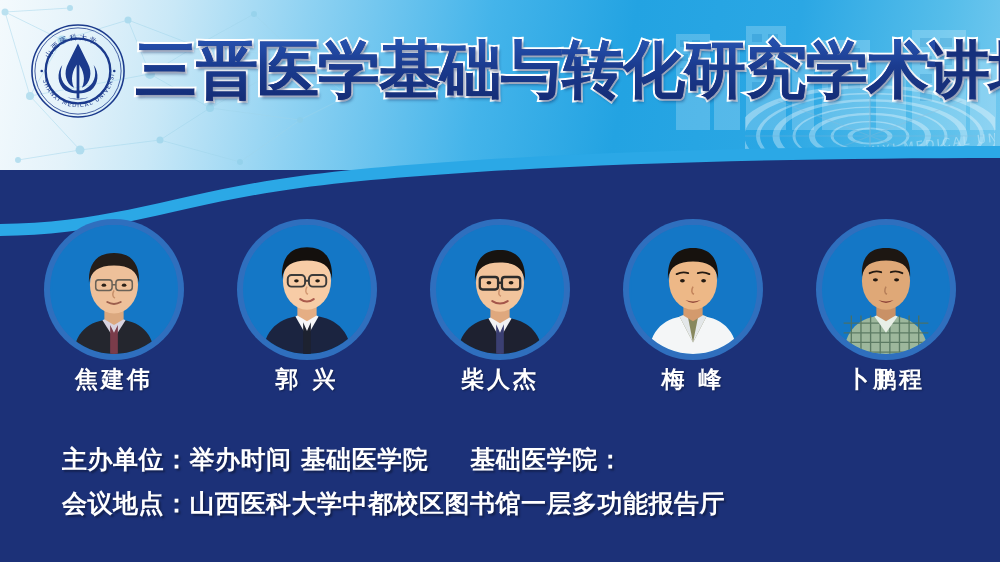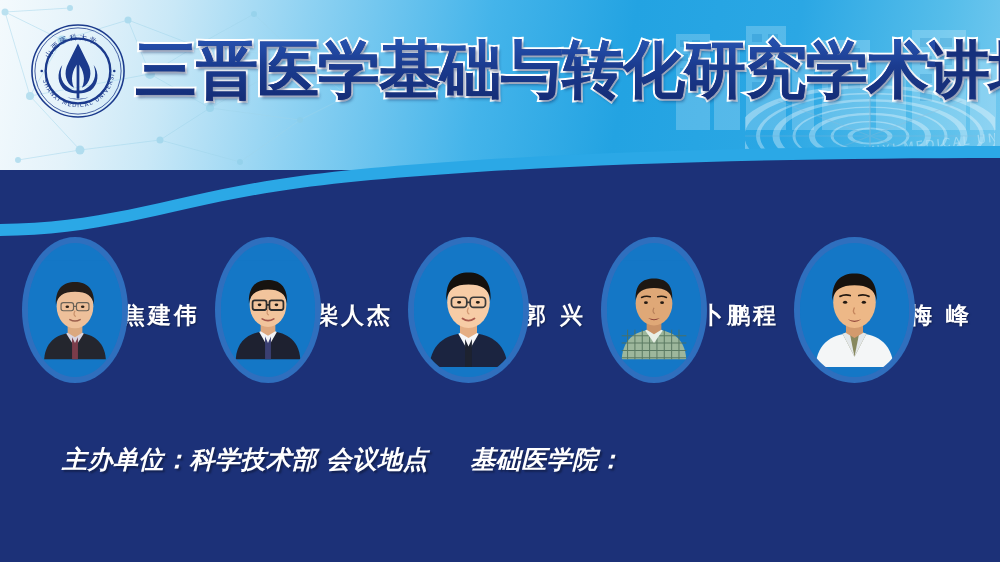--- a/index.html
+++ b/index.html
@@ -74,21 +74,21 @@
   }
 
   
   .speakers{
     position:absolute;left:0;top:225px;width:1000px;height:170px;
     display:flex;justify-content:space-between;
     padding:0 28px;
   }
   .speaker{
     width:172px;
-    display:flex;align-items:center;
+    display:flex;flex-direction:column;align-items:center;
   }
   .portrait{
     position:relative;
     width:128px;height:134px;
     border-radius:50%;
     background:#1477c6;
     box-shadow:0 0 0 6px #2f6fbe;
     overflow:hidden;
   }
   .portrait svg{display:block;width:100%;height:100%;}
@@ -109,21 +109,20 @@
     font-family:"DejaVu Sans","Liberation Sans",sans-serif;
     color:#ffffff;
   }
   .info-line{
     display:flex;align-items:baseline;
     font-size:25px;font-weight:bold;
     letter-spacing:.5px;
     line-height:44px;
     white-space:nowrap;
     text-shadow:2px 2px 2px rgba(0,0,0,.35);
-    font-style:italic;
   }
   .info-gap{display:inline-block;width:42px;}
 </style>
 </head>
 <body>
 
 <div id="poster">
 
   <div class="header">
 
@@ -297,20 +296,46 @@
           <path d="M64 68 q-3 6 1 8" stroke="#c8916b" stroke-width="1.6" fill="none"></path>
         </svg>
       </div>
       <div class="speaker-name">焦建伟</div>
     </div>
 
     <div class="speaker">
       <div class="portrait">
         <svg viewBox="0 0 128 134">
           <rect width="128" height="134" fill="#1477c6"></rect>
+          <path d="M18 134 C20 104 41 94 64 94 C87 94 108 104 110 134 Z" fill="#1b2440"></path>
+          <path d="M52 95 L64 116 L76 95 L70 92 L58 92 Z" fill="#f6f6f8"></path>
+          <path d="M60 101 L64 110 L68 101 L68 134 L60 134 Z" fill="#1d2230"></path>
+          <path d="M54 80 h20 v14 l-10 6 l-10 -6 Z" fill="#e5ae84"></path>
+          <ellipse cx="64" cy="58" rx="25" ry="30" fill="#f7cca6"></ellipse>
+          <path d="M38 56 C37 32 48 23 64 23 C80 23 91 32 90 56 C88 42 79 37 64 37 C49 37 40 42 38 56 Z" fill="#14100d"></path>
+          <g fill="none" stroke="#3a3a3a" stroke-width="2">
+            <rect x="44" y="52" width="18" height="12" rx="4"></rect>
+            <rect x="66" y="52" width="18" height="12" rx="4"></rect>
+            <line x1="62" y1="58" x2="66" y2="58"></line>
+          </g>
+          <g fill="#221a12">
+            <ellipse cx="53" cy="58" rx="2.4" ry="1.7"></ellipse>
+            <ellipse cx="75" cy="58" rx="2.4" ry="1.7"></ellipse>
+          </g>
+          <path d="M57 77 q7 5 14 0" stroke="#ab5a4c" stroke-width="2.2" fill="none" stroke-linecap="round"></path>
+          <path d="M64 64 q-3 6 1 8" stroke="#d49a74" stroke-width="1.6" fill="none"></path>
+        </svg>
+      </div>
+      <div class="speaker-name">郭 兴</div>
+    </div>
+
+    <div class="speaker">
+      <div class="portrait">
+        <svg viewBox="0 0 128 134">
+          <rect width="128" height="134" fill="#1477c6"></rect>
           <path d="M20 134 C22 106 42 96 64 96 C86 96 106 106 108 134 Z" fill="#1e2130"></path>
           <path d="M52 97 L64 118 L76 97 L70 94 L58 94 Z" fill="#f2f2f4"></path>
           <path d="M60 103 L64 112 L68 103 L68 134 L60 134 Z" fill="#3b3f72"></path>
           <path d="M54 82 h20 v14 l-10 6 l-10 -6 Z" fill="#dfa87e"></path>
           <ellipse cx="64" cy="60" rx="25" ry="30" fill="#f2c49c"></ellipse>
           <path d="M38 58 C37 35 48 26 64 26 C80 26 91 35 90 58 C88 45 80 39 64 39 C48 39 40 45 38 58 Z" fill="#171310"></path>
           <g fill="none" stroke="#2c2c2c" stroke-width="2.4">
             <rect x="43" y="54" width="19" height="13" rx="3"></rect>
             <rect x="66" y="54" width="19" height="13" rx="3"></rect>
             <line x1="62" y1="60" x2="66" y2="60"></line>
@@ -323,40 +348,43 @@
           <path d="M64 66 q-3 6 1 8" stroke="#cf9570" stroke-width="1.6" fill="none"></path>
         </svg>
       </div>
       <div class="speaker-name">柴人杰</div>
     </div>
 
     <div class="speaker">
       <div class="portrait">
         <svg viewBox="0 0 128 134">
           <rect width="128" height="134" fill="#1477c6"></rect>
-          <path d="M18 134 C20 104 41 94 64 94 C87 94 108 104 110 134 Z" fill="#1b2440"></path>
-          <path d="M52 95 L64 116 L76 95 L70 92 L58 92 Z" fill="#f6f6f8"></path>
-          <path d="M60 101 L64 110 L68 101 L68 134 L60 134 Z" fill="#1d2230"></path>
-          <path d="M54 80 h20 v14 l-10 6 l-10 -6 Z" fill="#e5ae84"></path>
-          <ellipse cx="64" cy="58" rx="25" ry="30" fill="#f7cca6"></ellipse>
-          <path d="M38 56 C37 32 48 23 64 23 C80 23 91 32 90 56 C88 42 79 37 64 37 C49 37 40 42 38 56 Z" fill="#14100d"></path>
-          <g fill="none" stroke="#3a3a3a" stroke-width="2">
-            <rect x="44" y="52" width="18" height="12" rx="4"></rect>
-            <rect x="66" y="52" width="18" height="12" rx="4"></rect>
-            <line x1="62" y1="58" x2="66" y2="58"></line>
-          </g>
-          <g fill="#221a12">
-            <ellipse cx="53" cy="58" rx="2.4" ry="1.7"></ellipse>
-            <ellipse cx="75" cy="58" rx="2.4" ry="1.7"></ellipse>
-          </g>
-          <path d="M57 77 q7 5 14 0" stroke="#ab5a4c" stroke-width="2.2" fill="none" stroke-linecap="round"></path>
-          <path d="M64 64 q-3 6 1 8" stroke="#d49a74" stroke-width="1.6" fill="none"></path>
+
+          <path d="M18 134 C20 104 40 94 64 94 C88 94 108 104 110 134 Z" fill="#f4f6f7"></path>
+
+          <path d="M50 95 L64 122 L78 95 L70 92 L58 92 Z" fill="#87885e"></path>
+
+          <path d="M50 95 L58 92 L64 122 Z" fill="#e3e7e9"></path>
+          <path d="M78 95 L70 92 L64 122 Z" fill="#e3e7e9"></path>
+          <path d="M54 80 h20 v14 l-10 6 l-10 -6 Z" fill="#d39a6d"></path>
+          <ellipse cx="64" cy="58" rx="25" ry="30" fill="#edb887"></ellipse>
+          <path d="M38 56 C37 33 48 24 64 24 C80 24 91 33 90 56 C88 43 79 38 64 38 C49 38 40 43 38 56 Z" fill="#17120e"></path>
+          <g fill="#241a12">
+            <ellipse cx="53" cy="58" rx="2.5" ry="1.8"></ellipse>
+            <ellipse cx="75" cy="58" rx="2.5" ry="1.8"></ellipse>
+          </g>
+          <g fill="none" stroke="#241a12" stroke-width="2" stroke-linecap="round">
+            <path d="M47 51 q6 -3 12 -1"></path>
+              <path d="M69 50 q6 -2 12 1"></path>
+          </g>
+          <path d="M56 78 q8 6 16 0 q-8 3 -16 0 Z" fill="#94493c"></path>
+          <path d="M64 64 q-3 6 1 8" stroke="#c4855c" stroke-width="1.6" fill="none"></path>
         </svg>
       </div>
-      <div class="speaker-name">郭 兴</div>
+      <div class="speaker-name">梅 峰</div>
     </div>
 
     <div class="speaker">
       <div class="portrait">
         <svg viewBox="0 0 128 134">
           <rect width="128" height="134" fill="#1477c6"></rect>
 
           <path d="M20 134 C22 104 42 94 64 94 C86 94 106 104 108 134 Z" fill="#9db79c"></path>
           <g stroke="#51705a" stroke-width="1.4" opacity="0.85">
             <line x1="28" y1="94" x2="28" y2="134"></line>
@@ -383,53 +411,28 @@
           <g fill="none" stroke="#241a12" stroke-width="2" stroke-linecap="round">
             <path d="M47 50 q6 -3 12 -1"></path>
               <path d="M69 49 q6 -2 12 1"></path>
           </g>
           <path d="M56 78 q8 6 16 0 q-8 3 -16 0 Z" fill="#8d4338"></path>
           <path d="M64 64 q-3 6 1 8" stroke="#b7805a" stroke-width="1.6" fill="none"></path>
         </svg>
       </div>
       <div class="speaker-name">卜鹏程</div>
     </div>
-
-    <div class="speaker">
-      <div class="portrait">
-        <svg viewBox="0 0 128 134">
-          <rect width="128" height="134" fill="#1477c6"></rect>
-
-          <path d="M18 134 C20 104 40 94 64 94 C88 94 108 104 110 134 Z" fill="#f4f6f7"></path>
-
-          <path d="M50 95 L64 122 L78 95 L70 92 L58 92 Z" fill="#87885e"></path>
-
-          <path d="M50 95 L58 92 L64 122 Z" fill="#e3e7e9"></path>
-          <path d="M78 95 L70 92 L64 122 Z" fill="#e3e7e9"></path>
-          <path d="M54 80 h20 v14 l-10 6 l-10 -6 Z" fill="#d39a6d"></path>
-          <ellipse cx="64" cy="58" rx="25" ry="30" fill="#edb887"></ellipse>
-          <path d="M38 56 C37 33 48 24 64 24 C80 24 91 33 90 56 C88 43 79 38 64 38 C49 38 40 43 38 56 Z" fill="#17120e"></path>
-          <g fill="#241a12">
-            <ellipse cx="53" cy="58" rx="2.5" ry="1.8"></ellipse>
-            <ellipse cx="75" cy="58" rx="2.5" ry="1.8"></ellipse>
-          </g>
-          <g fill="none" stroke="#241a12" stroke-width="2" stroke-linecap="round">
-            <path d="M47 51 q6 -3 12 -1"></path>
-              <path d="M69 50 q6 -2 12 1"></path>
-          </g>
-          <path d="M56 78 q8 6 16 0 q-8 3 -16 0 Z" fill="#94493c"></path>
-          <path d="M64 64 q-3 6 1 8" stroke="#c4855c" stroke-width="1.6" fill="none"></path>
-        </svg>
-      </div>
-      <div class="speaker-name">梅 峰</div>
-    </div>
   </div>
 
   <div class="info">
     <div class="info-line">
       <span>主办单位：</span>
-      <span>科学技术部  会议地点</span>
+      <span>举办时间  基础医学院</span>
       <span class="info-gap"></span>
       <span>基础医学院：</span>
     </div>
+    <div class="info-line">
+      <span>会议地点：</span>
+      <span>山西医科大学中都校区图书馆一层多功能报告厅</span>
+    </div>
   </div>
 
 </div>
 
 </body></html>

